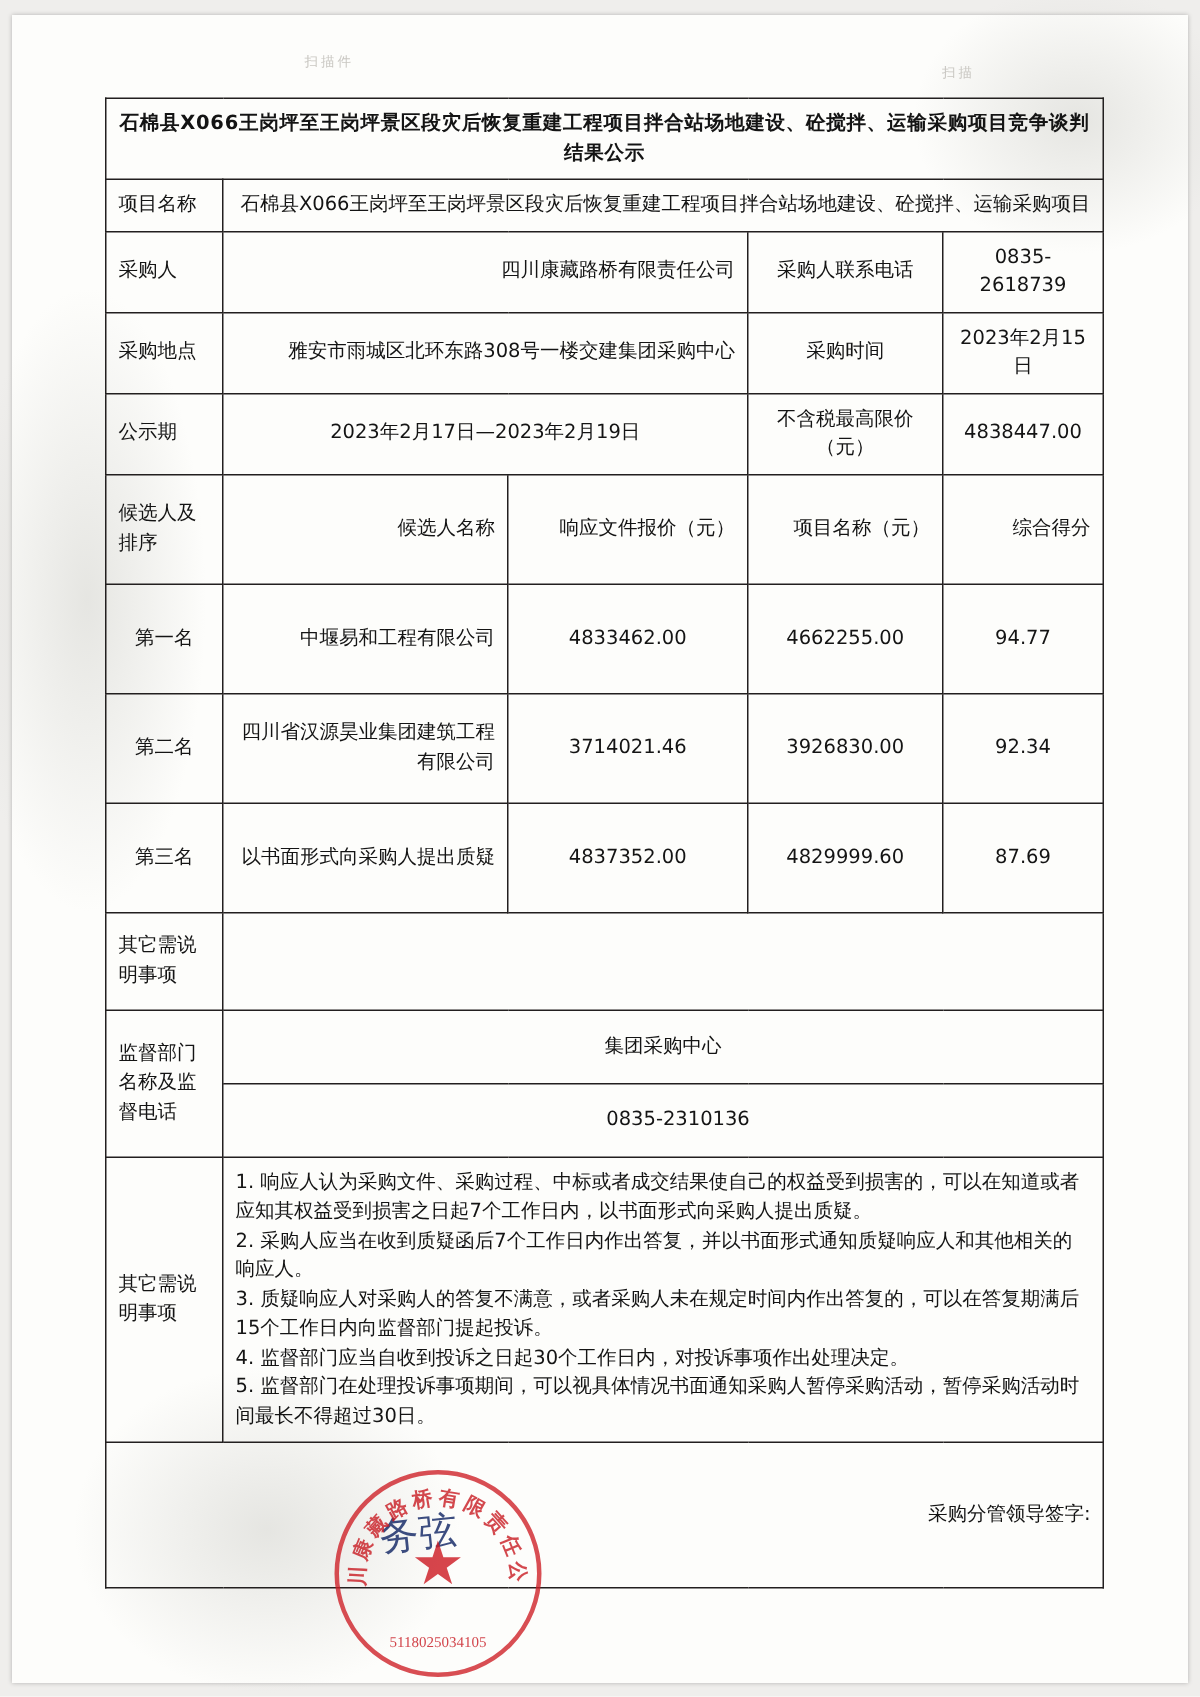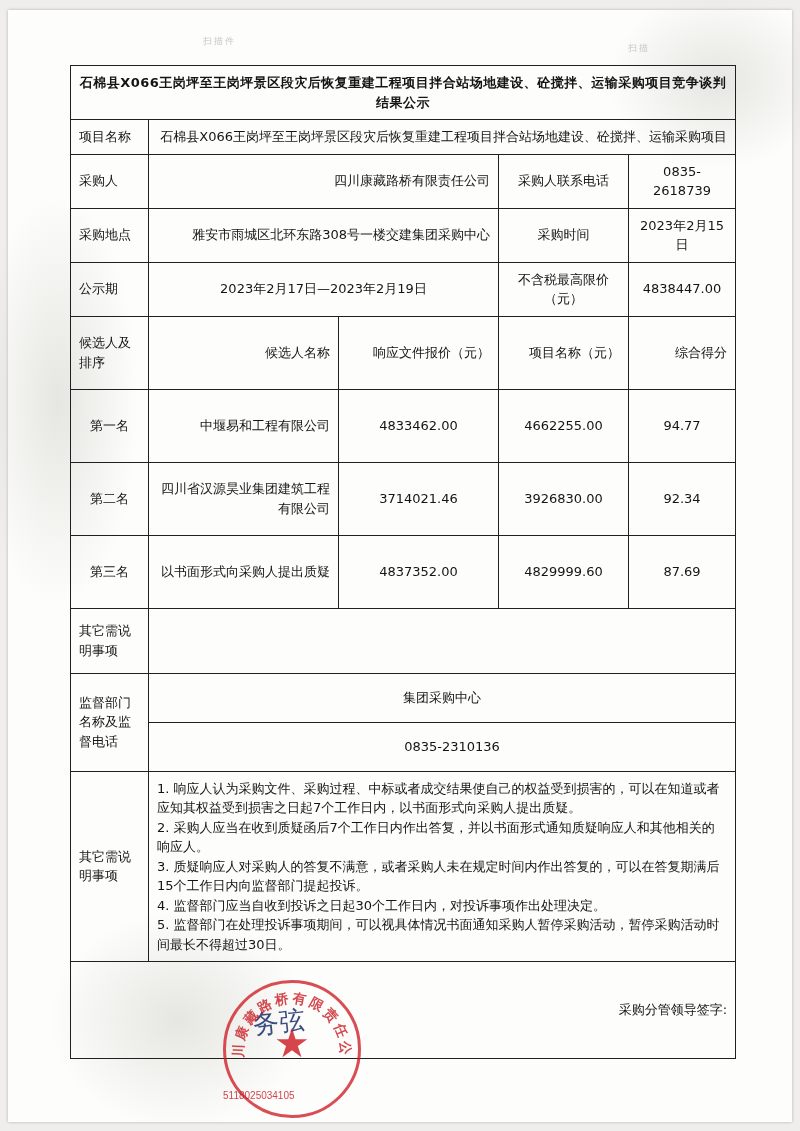--- a/index.html
+++ b/index.html
@@ -118,24 +118,24 @@
     fill: rgba(200, 26, 34, 0.8);
     font-size: 13.5px;
     font-weight: bold;
     font-family: "DejaVu Sans", sans-serif;
   }
   #seal .code {
     position: absolute;
     left: 0;
     right: 0;
     bottom: 17px;
-    text-align: left;
+    text-align: center;
     font-size: 10px;
     color: rgba(200, 26, 34, 0.82);
-    font-family: Liberation Sans, sans-serif;
+    font-family: Liberation Serif, serif;
   }
   #sign-scribble {
     position: absolute;
     left: 245px;
     top: 995px;
     font-size: 26px;
     color: #1b2f6b;
     font-family: "DejaVu Serif", serif;
     transform: rotate(-6deg);
     opacity: 0.85;

